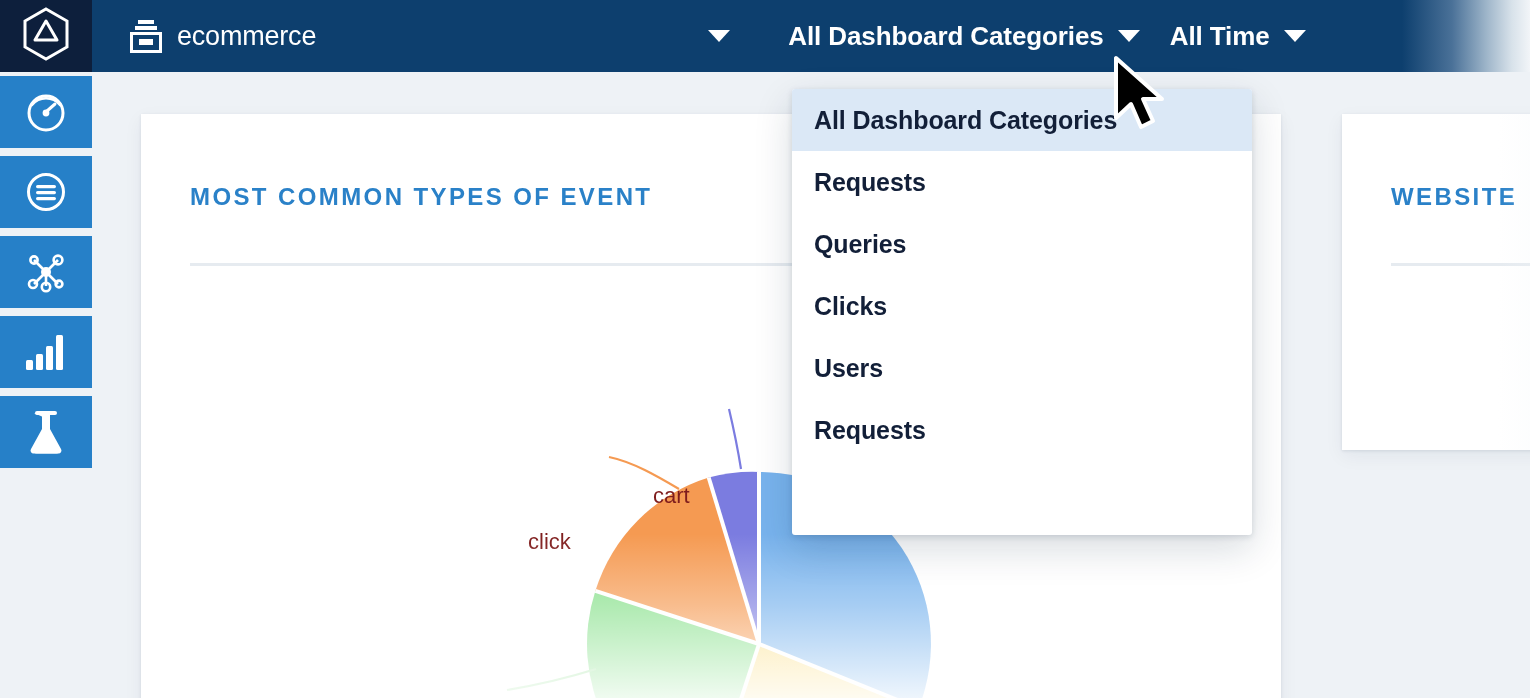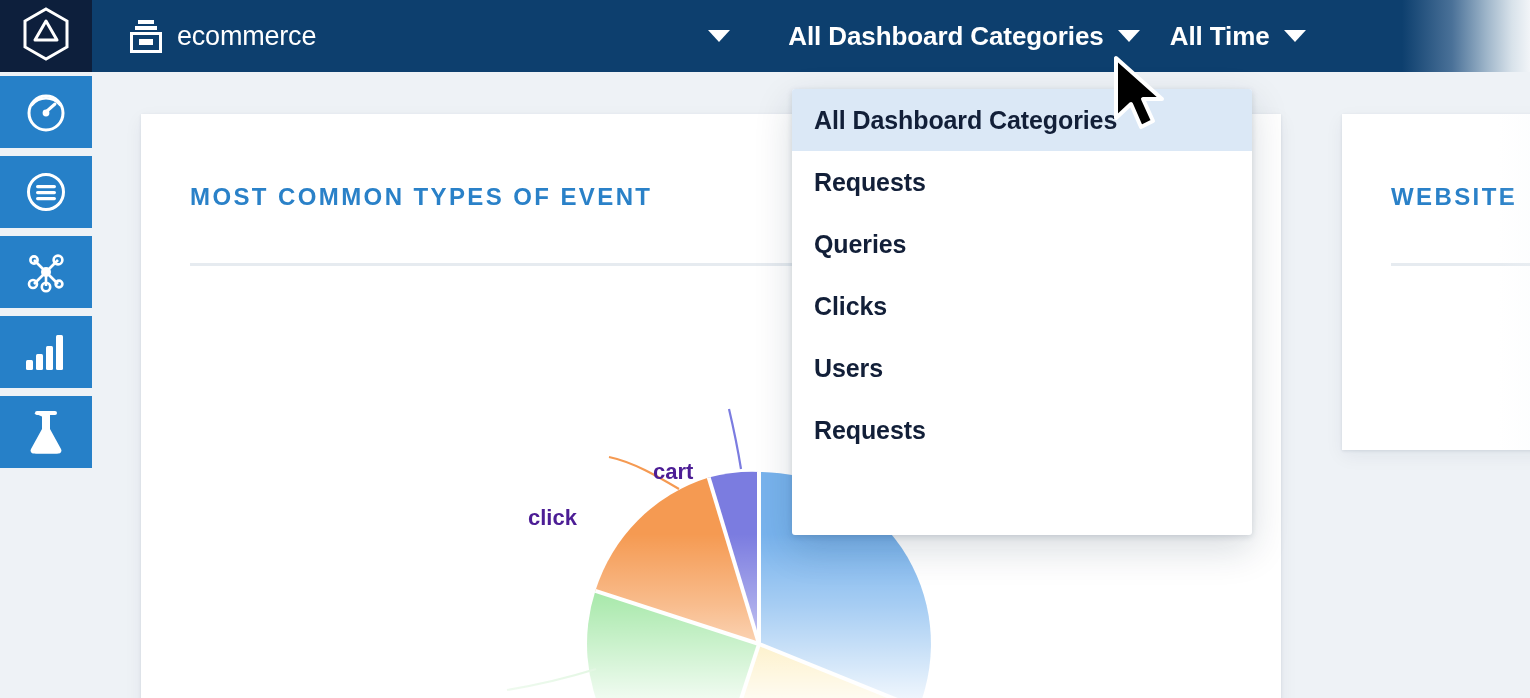--- a/index.html
+++ b/index.html
@@ -139,24 +139,25 @@
     position: absolute;
     left: 270px; top: 420px;
     width: 620px; height: 206px;
     background: linear-gradient(to bottom, rgba(255,255,255,0) 0%, rgba(255,255,255,0.35) 35%, rgba(255,255,255,0.88) 80%, #ffffff 100%);
     pointer-events: none;
     z-index: 6;
   }
   .pie-label {
     position: absolute;
     font-size: 22px;
-    font-weight: 700;
-    color: #4c1d95;
+    font-weight: 400;
+    color: #7f1d1d;
     white-space: nowrap;
     z-index: 4;
+    margin-top: 24px;
   }
 
   
   .dropdown {
     position: absolute;
     left: 792px; top: 89px;
     width: 460px; height: 446px;
     background: #ffffff;
     border-radius: 3px;
     box-shadow: 0 2px 6px rgba(15,35,65,0.14), 0 14px 38px rgba(15,35,65,0.16);

